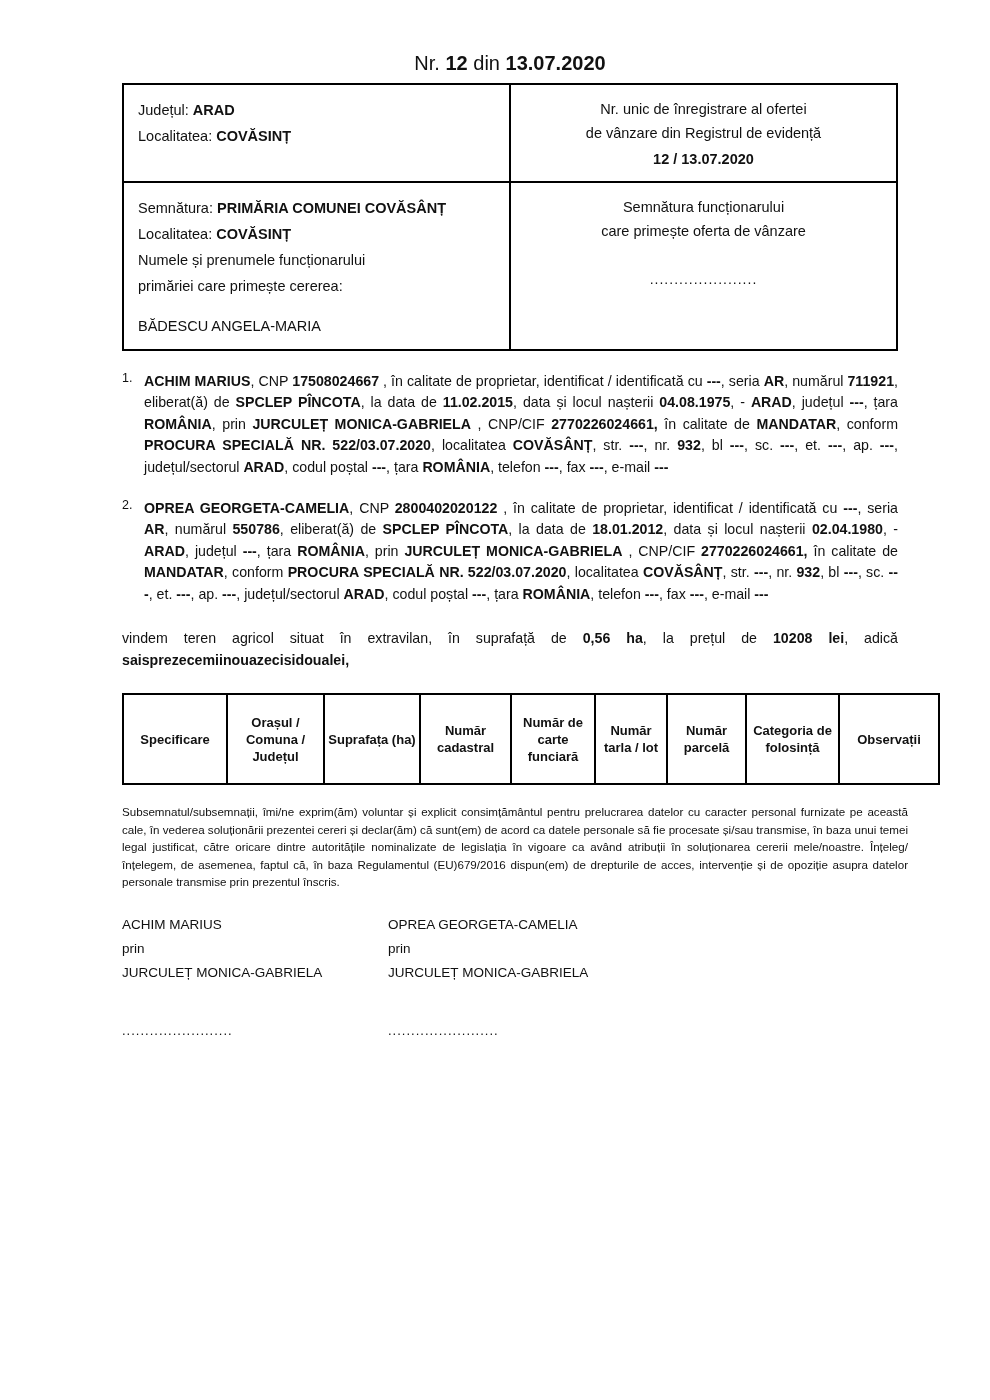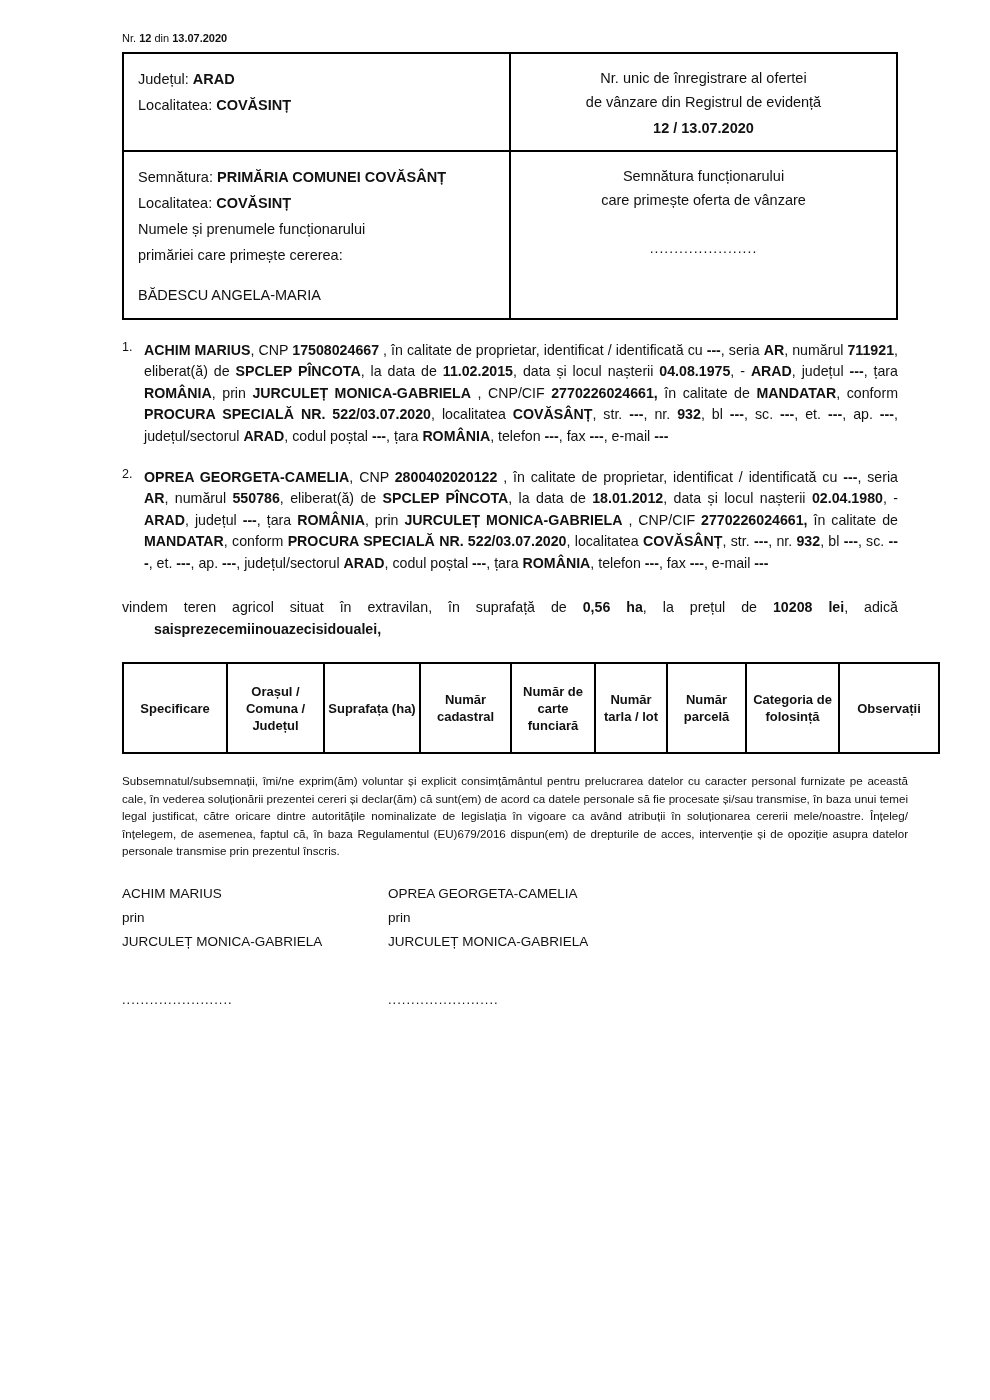--- a/index.html
+++ b/index.html
@@ -18,23 +18,23 @@
   }
   .doc-title {
     text-align:center;
     font-size:19px;
     font-weight:400;
     letter-spacing:0.8px;
     margin-top:44px;
     color:#151515;
   }
   .reg-line {
-    text-align:left;
-    font-size:11px;
-    margin-top:32px;
+    text-align:center;
+    font-size:20px;
+    margin-top:52px;
     margin-bottom:8px;
   }
   table { border-collapse:collapse; }
   .info-table {
     width:776px;
     border:2px solid #000;
     font-size:14.5px;
   }
   .info-table td {
     border:2px solid #000;
@@ -147,21 +147,21 @@
       <div class="seller-para">
         <span class="seller-num">1.</span>
         <span><span style="font-weight: 700;">ACHIM MARIUS</span><span>, CNP </span><span style="font-weight: 700;">17508024667</span><span> , în calitate de proprietar, identificat / identificată cu </span><span style="font-weight: 700;">---</span><span>, seria </span><span style="font-weight: 700;">AR</span><span>, numărul </span><span style="font-weight: 700;">711921</span><span>, eliberat(ă) de </span><span style="font-weight: 700;">SPCLEP PÎNCOTA</span><span>, la data de </span><span style="font-weight: 700;">11.02.2015</span><span>, data și locul nașterii </span><span style="font-weight: 700;">04.08.1975</span><span>, - </span><span style="font-weight: 700;">ARAD</span><span>, județul </span><span style="font-weight: 700;">---</span><span>, țara </span><span style="font-weight: 700;">ROMÂNIA</span><span>, prin </span><span style="font-weight: 700;">JURCULEȚ MONICA-GABRIELA</span><span> , CNP/CIF </span><span style="font-weight: 700;">2770226024661,</span><span> în calitate de </span><span style="font-weight: 700;">MANDATAR</span><span>, conform </span><span style="font-weight: 700;">PROCURA SPECIALĂ NR. 522/03.07.2020</span><span>, localitatea </span><span style="font-weight: 700;">COVĂSÂNȚ</span><span>, str. </span><span style="font-weight: 700;">---</span><span>, nr. </span><span style="font-weight: 700;">932</span><span>, bl </span><span style="font-weight: 700;">---</span><span>, sc. </span><span style="font-weight: 700;">---</span><span>, et. </span><span style="font-weight: 700;">---</span><span>, ap. </span><span style="font-weight: 700;">---</span><span>, județul/sectorul </span><span style="font-weight: 700;">ARAD</span><span>, codul poștal </span><span style="font-weight: 700;">---</span><span>, țara </span><span style="font-weight: 700;">ROMÂNIA</span><span>, telefon </span><span style="font-weight: 700;">---</span><span>, fax </span><span style="font-weight: 700;">---</span><span>, e-mail </span><span style="font-weight: 700;">---</span></span>
       </div>
       <div class="seller-para">
         <span class="seller-num">2.</span>
         <span><span style="font-weight: 700;">OPREA GEORGETA-CAMELIA</span><span>, CNP </span><span style="font-weight: 700;">2800402020122</span><span> , în calitate de proprietar, identificat / identificată cu </span><span style="font-weight: 700;">---</span><span>, seria </span><span style="font-weight: 700;">AR</span><span>, numărul </span><span style="font-weight: 700;">550786</span><span>, eliberat(ă) de </span><span style="font-weight: 700;">SPCLEP PÎNCOTA</span><span>, la data de </span><span style="font-weight: 700;">18.01.2012</span><span>, data și locul nașterii </span><span style="font-weight: 700;">02.04.1980</span><span>, - </span><span style="font-weight: 700;">ARAD</span><span>, județul </span><span style="font-weight: 700;">---</span><span>, țara </span><span style="font-weight: 700;">ROMÂNIA</span><span>, prin </span><span style="font-weight: 700;">JURCULEȚ MONICA-GABRIELA</span><span> , CNP/CIF </span><span style="font-weight: 700;">2770226024661,</span><span> în calitate de </span><span style="font-weight: 700;">MANDATAR</span><span>, conform </span><span style="font-weight: 700;">PROCURA SPECIALĂ NR. 522/03.07.2020</span><span>, localitatea </span><span style="font-weight: 700;">COVĂSÂNȚ</span><span>, str. </span><span style="font-weight: 700;">---</span><span>, nr. </span><span style="font-weight: 700;">932</span><span>, bl </span><span style="font-weight: 700;">---</span><span>, sc. </span><span style="font-weight: 700;">---</span><span>, et. </span><span style="font-weight: 700;">---</span><span>, ap. </span><span style="font-weight: 700;">---</span><span>, județul/sectorul </span><span style="font-weight: 700;">ARAD</span><span>, codul poștal </span><span style="font-weight: 700;">---</span><span>, țara </span><span style="font-weight: 700;">ROMÂNIA</span><span>, telefon </span><span style="font-weight: 700;">---</span><span>, fax </span><span style="font-weight: 700;">---</span><span>, e-mail </span><span style="font-weight: 700;">---</span></span>
       </div>
     </div>
 
-    <div class="sale-para"><span>vindem teren agricol situat în extravilan, în suprafață de </span><span style="font-weight: 700;">0,56 ha</span><span>, la prețul de </span><span style="font-weight: 700;">10208 lei</span><span>, adică </span><span style="font-weight: 700; margin-left: 32px;">saisprezecemiinouazecisidoualei,</span></div>
+    <div class="sale-para"><span>vindem teren agricol situat în extravilan, în suprafață de </span><span style="font-weight: 700;">0,56 ha</span><span>, la prețul de </span><span style="font-weight: 700;">10208 lei</span><span>, adică </span><span style="font-weight: 700;">saisprezecemiinouazecisidoualei,</span></div>
 
 
     <table class="land-table">
       <colgroup>
         <col style="width:104px">
           <col style="width:97px">
           <col style="width:96px">
         <col style="width:91px">
           <col style="width:84px">
           <col style="width:72px">

